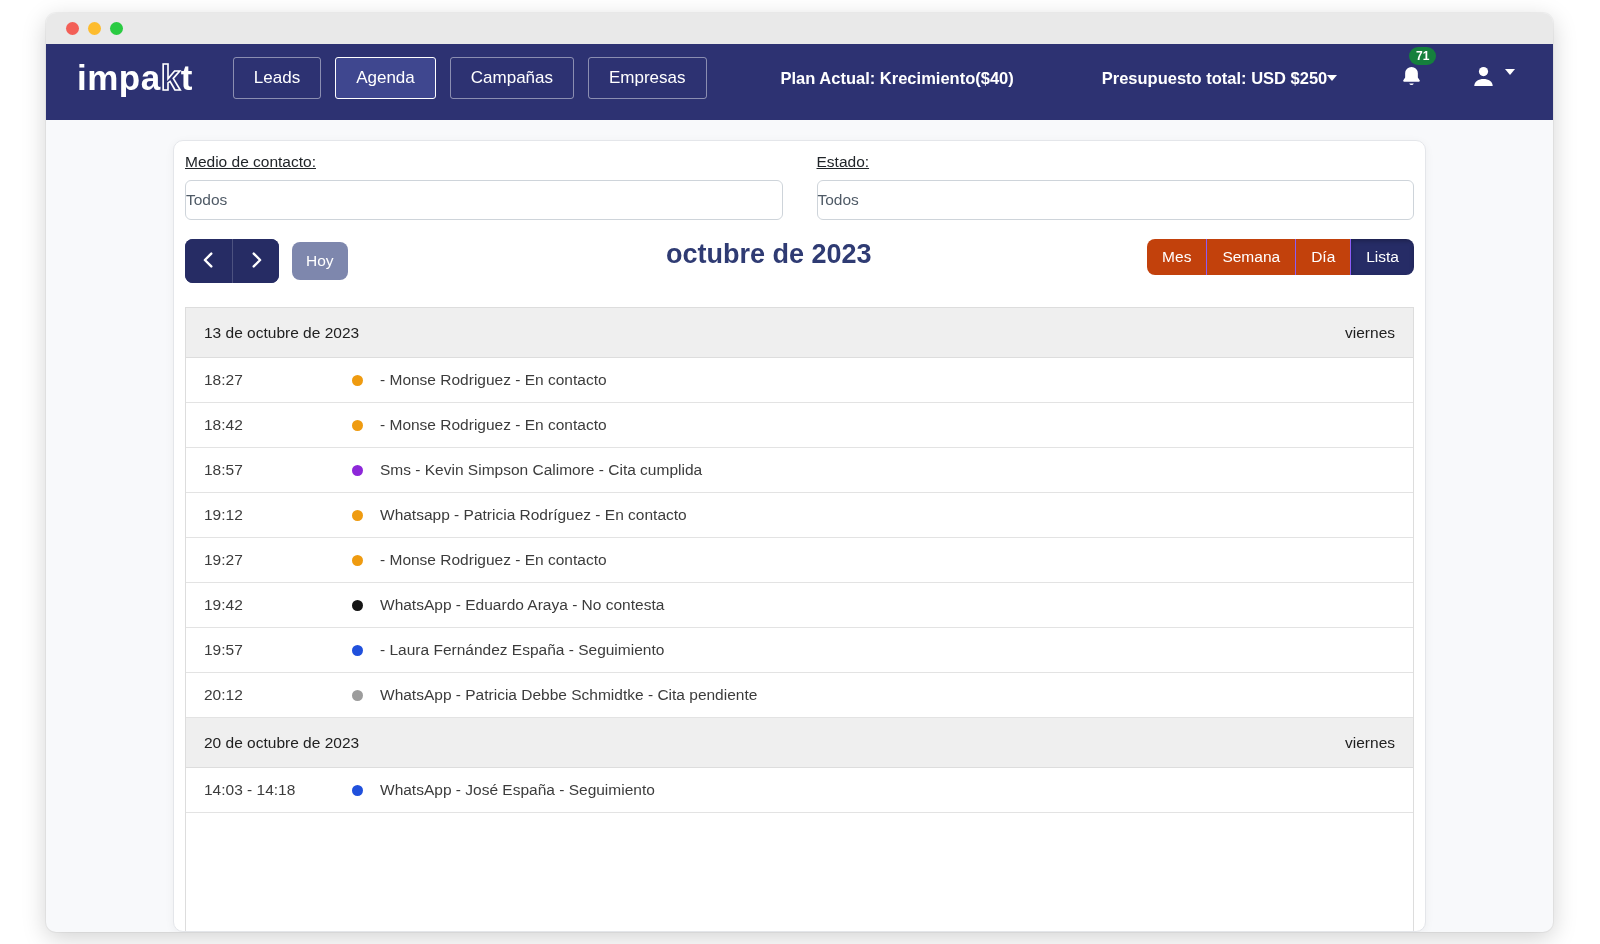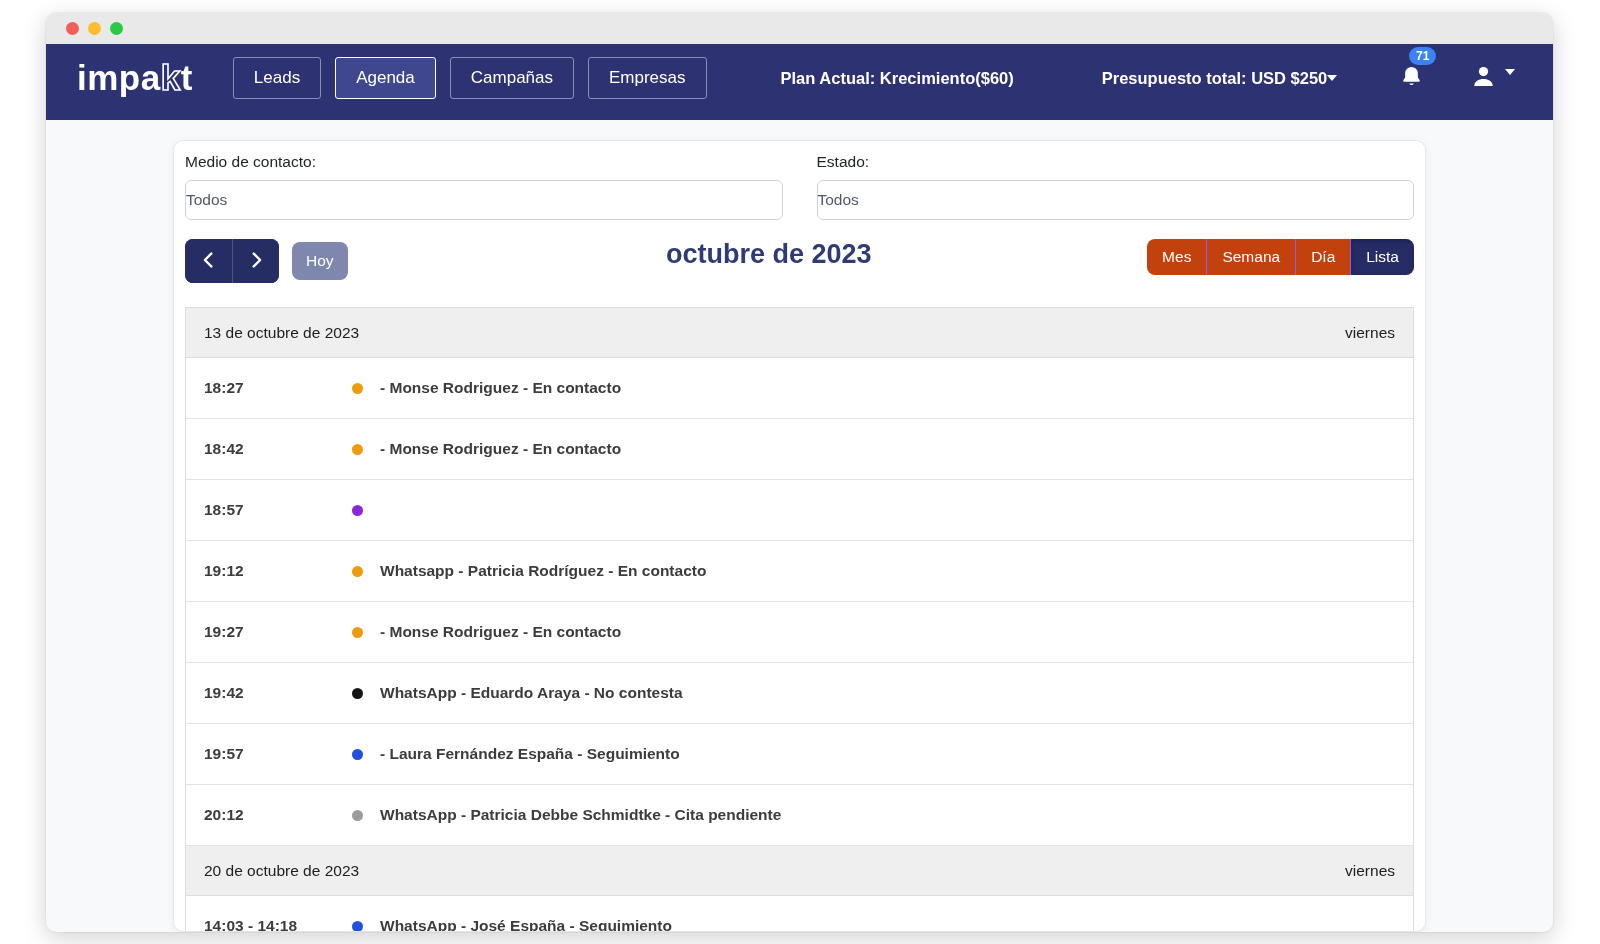--- a/index.html
+++ b/index.html
@@ -26,38 +26,38 @@
     background: transparent; color: #fff; font-family: inherit; font-size: 17px;
     padding: 10px 20px; border: 1px solid rgba(255,255,255,0.45); border-radius: 3px; cursor: pointer;
   }
   .nav-btn.active { background: #3f478f; border: 1.5px solid #ffffff; }
   .plan-text { margin-left: 74px; font-size: 16.5px; font-weight: 700; white-space: nowrap; }
   .budget-dropdown { margin-left: 88px; font-size: 16.5px; font-weight: 700; white-space: nowrap; display: flex; align-items: center; gap: 0; cursor: pointer; }
   .caret-down { width: 0; height: 0; border-left: 5px solid transparent; border-right: 5px solid transparent; border-top: 6px solid #fff; display: inline-block; }
   .nav-spacer { flex: 1; }
   .bell-wrap { position: relative; cursor: pointer; margin-right: 46px; }
   .badge {
-    position: absolute; top: -17px; left: 10px; background: #3b82f6; color: #fff;
+    position: absolute; top: -17px; left: 10px; background: #15803d; color: #fff;
     font-size: 12px; font-weight: 700; border-radius: 999px; padding: 2px 7px; line-height: 1.2;
   }
   .user-wrap { display: flex; align-items: flex-start; gap: 8px; cursor: pointer; }
   .user-wrap .caret-down { margin-top: 6px; }
 
   
   .content { height: 812px; padding-top: 20px; display: flex; justify-content: center; }
   .card {
     width: 1253px; height: 792px; background: #ffffff; border: 1px solid #e4e6ea;
     border-radius: 10px; box-shadow: 0 2px 10px rgba(0,0,0,0.05);
     padding: 12px 11px 0; display: flex; flex-direction: column;
   }
 
   
   .filters { display: flex; gap: 34px; }
   .filter-col { flex: 1; }
-  .filter-label { font-size: 15.5px; color: #212529; margin-bottom: 9px; }
+  .filter-label { font-size: 15.5px; color: #212529; margin-bottom: 9px; text-decoration: underline; }
   .filter-select {
     height: 40px; border: 1px solid #ced4da; border-radius: 6px; background: #fff;
     display: flex; align-items: center; font-size: 15.5px; color: #4f5a66; cursor: pointer;
   }
 
   
   .cal-toolbar { position: relative; margin-top: 19px; height: 44px; display: flex; align-items: flex-start; justify-content: space-between; gap: 28px; }
   .tb-left { display: flex; align-items: center; }
   .nav-btns { display: flex; background: #262c64; border-radius: 8px; overflow: hidden; }
   .chev-btn { width: 47px; height: 44px; background: #262c64; border: none; cursor: pointer; display: flex; align-items: center; justify-content: center; }
@@ -76,21 +76,21 @@
   .view-btn.active { background: #262c66; box-shadow: inset 0 2px 4px rgba(0,0,0,0.25); }
 
   
   .event-list { margin-top: 24px; flex: 1; border: 1px solid #dddddd; border-bottom: none; overflow: hidden; background: #fff; }
   .day-header {
     background: #efefef; display: flex; justify-content: space-between; align-items: center;
     padding: 0 18px; height: 50px; font-size: 15.5px; color: #212121; border-bottom: 1px solid #dddddd;
   }
   .event-row {
     display: grid; grid-template-columns: 130px 46px 1fr; align-items: center;
-    height: 61px; padding-left: 18px; border-bottom: 1px solid #e3e3e3; font-size: 15.5px; color: #3c3c3c; cursor: pointer; font-weight: bold;
+    height: 45px; padding-left: 18px; border-bottom: 1px solid #e3e3e3; font-size: 15.5px; color: #3c3c3c; cursor: pointer;
   }
   .event-dot { width: 11px; height: 11px; border-radius: 50%; display: inline-block; justify-self: center; }
 </style>
 </head>
 <body>
 
 <div class="window">
   <div class="titlebar">
     <span class="tl red"></span>
     <span class="tl yellow"></span>
@@ -100,21 +100,21 @@
   <div class="navbar">
     <div class="logo"><span>impa</span><span class="logo-k">k</span><span>t</span></div>
 
     <nav class="nav-group">
         <button class="nav-btn">Leads</button>
         <button class="nav-btn active">Agenda</button>
         <button class="nav-btn">Campañas</button>
         <button class="nav-btn">Empresas</button>
       </nav>
 
-    <div class="plan-text">Plan Actual: Krecimiento($60)</div>
+    <div class="plan-text">Plan Actual: Krecimiento($40)</div>
 
     <div class="budget-dropdown">
       <span>Presupuesto total: USD $250</span>
       <span class="caret-down"></span>
     </div>
 
     <div class="nav-spacer"></div>
 
     <div class="bell-wrap">
       <span class="badge">71</span>
@@ -190,20 +190,21 @@
             <div class="event-title">- Monse Rodriguez - En contacto</div>
           </div>
           <div class="event-row">
             <div class="event-time">18:42</div>
             <span class="event-dot" style="background: rgb(239, 155, 16);"></span>
             <div class="event-title">- Monse Rodriguez - En contacto</div>
           </div>
           <div class="event-row">
             <div class="event-time">18:57</div>
             <span class="event-dot" style="background: rgb(141, 39, 217);"></span>
+            <div class="event-title">Sms - Kevin Simpson Calimore - Cita cumplida</div>
           </div>
           <div class="event-row">
             <div class="event-time">19:12</div>
             <span class="event-dot" style="background: rgb(239, 155, 16);"></span>
             <div class="event-title">Whatsapp - Patricia Rodríguez - En contacto</div>
           </div>
           <div class="event-row">
             <div class="event-time">19:27</div>
             <span class="event-dot" style="background: rgb(239, 155, 16);"></span>
             <div class="event-title">- Monse Rodriguez - En contacto</div>

